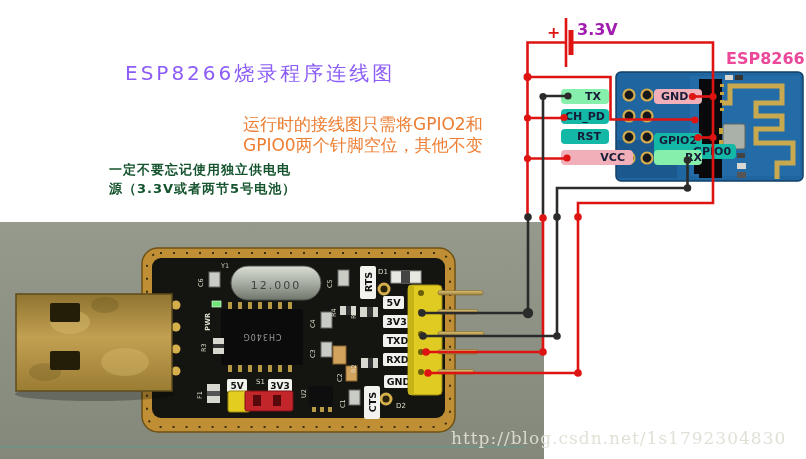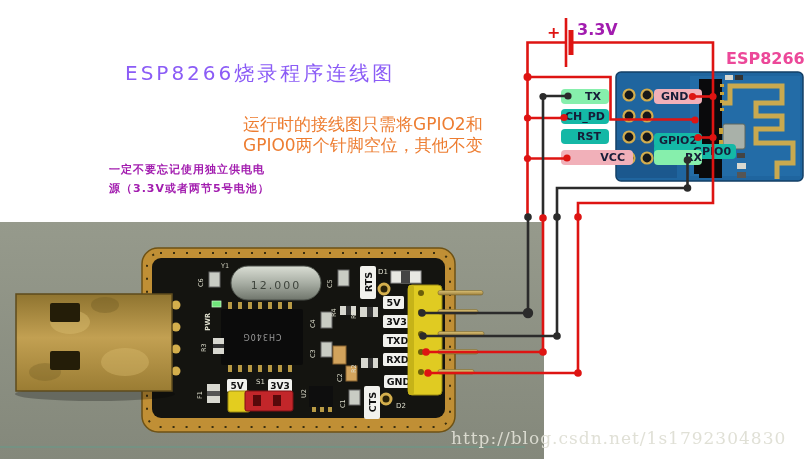--- a/index.html
+++ b/index.html
@@ -12,21 +12,21 @@
   .pill.green{background:#86efac;}
   .pill.lav{background:#14b8a6;}
   .pill.pink{background:#F1B0B9;}
   .pill.ar{text-align:right;padding-right:8px;width:40px;}
   .pill.al{text-align:left;padding-left:7px;width:41px;}
   .pill.ac{text-align:center;}
   .layer-wires{z-index:3;pointer-events:none;}
   .txt{position:absolute;z-index:4;white-space:nowrap;}
   .title{left:125px;top:60px;font-size:20px;font-weight:normal;color:#8b5cf6;letter-spacing:3px;}
   .note-orange{left:243px;top:102px;font-size:17px;color:#ED7D31;line-height:21px;margin-top:12px;}
-  .note-purple{left:109px;top:160px;font-size:11px;font-weight:bold;color:#a21caf;line-height:19px;letter-spacing:1px;}
+  .note-purple{left:109px;top:160px;font-size:13px;font-weight:bold;color:#14532d;line-height:19px;letter-spacing:1px;}
   .esp-name{left:726px;top:49px;font-size:16px;font-weight:bold;color:#ec4899;}
   .batt-v{left:577px;top:20px;font-size:16px;font-weight:bold;color:#a21caf;}
   .batt-plus{left:547px;top:23px;font-size:16px;font-weight:bold;color:#DE1412;}
   .watermark{left:451px;top:428px;font-family:"DejaVu Serif",serif;font-size:17px;
              color:rgba(222,222,212,0.95);letter-spacing:1px;z-index:5;}
 </style>
 </head>
 <body>
 
 <div class="stage">

